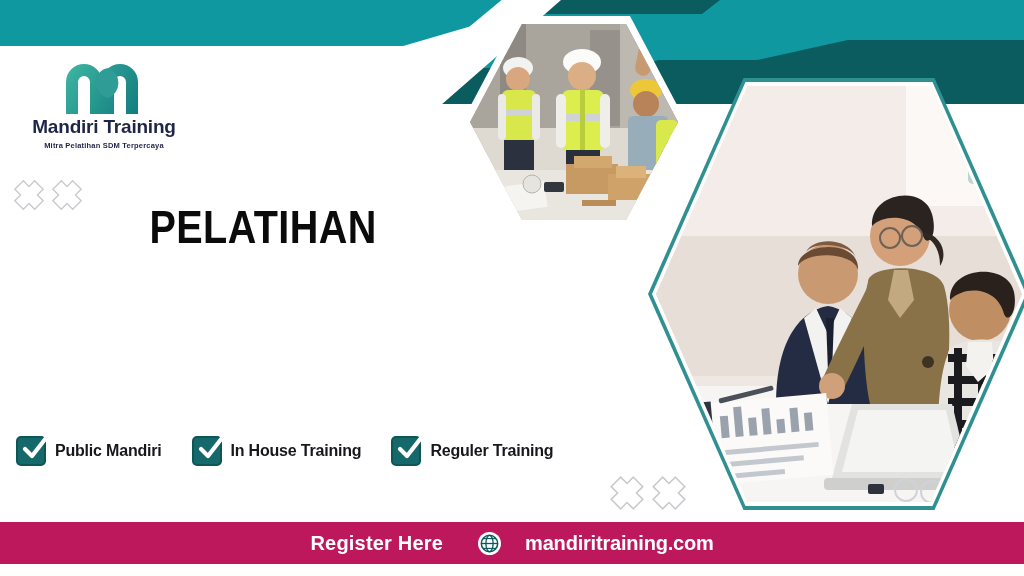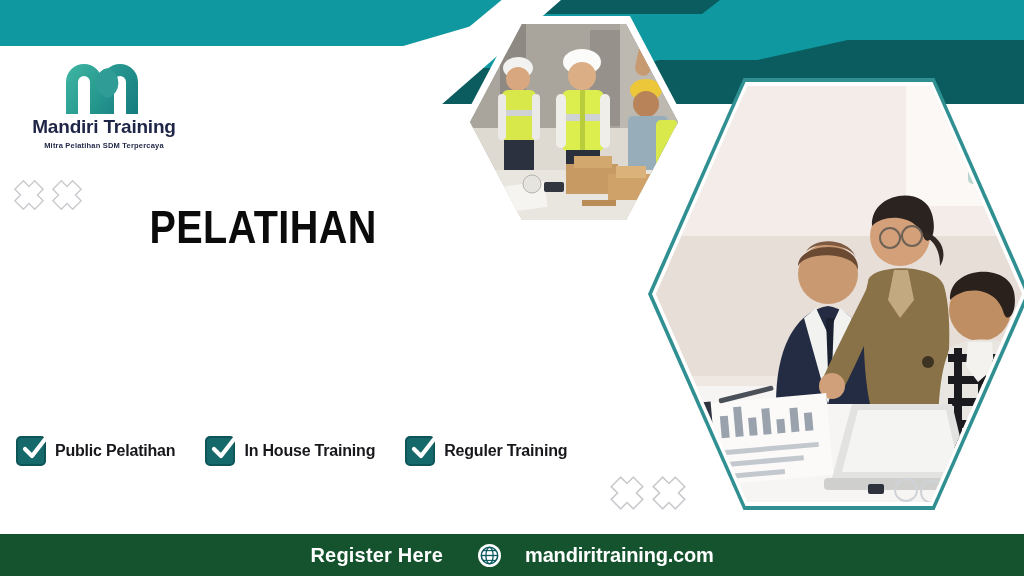--- a/index.html
+++ b/index.html
@@ -210,24 +210,24 @@
     left: 656px; top: 86px;
     width: 366px; height: 416px;
   }
 
   .photo-svg { width: 100%; height: 100%; display: block; }
 
   
   .footer {
     position: absolute;
     left: 0;
-    bottom: 0;
+    bottom: 12px;
     width: 1024px;
     height: 42px;
-    background: #14532d;
+    background: #be185d;
     display: flex;
     align-items: center;
     justify-content: center;
     gap: 34px;
   }
   .footer-register {
     font-size: 20px;
     font-weight: bold;
     color: #ffffff;
     letter-spacing: 0.2px;
@@ -428,21 +428,21 @@
   </div>
 
   <div class="check-row">
 
     <div class="check-item">
       <span class="check-box">
         <svg viewBox="0 0 28 28">
             <path d="M4 14 L11 21 L25 3" fill="none" stroke="#ffffff" stroke-width="4.2" stroke-linecap="round" stroke-linejoin="round"></path>
           </svg>
       </span>
-      <span class="check-label">Public Pelatihan</span>
+      <span class="check-label">Public Mandiri</span>
     </div>
 
     <div class="check-item">
       <span class="check-box">
         <svg viewBox="0 0 28 28">
             <path d="M4 14 L11 21 L25 3" fill="none" stroke="#ffffff" stroke-width="4.2" stroke-linecap="round" stroke-linejoin="round"></path>
           </svg>
       </span>
       <span class="check-label">In House Training</span>
     </div>

